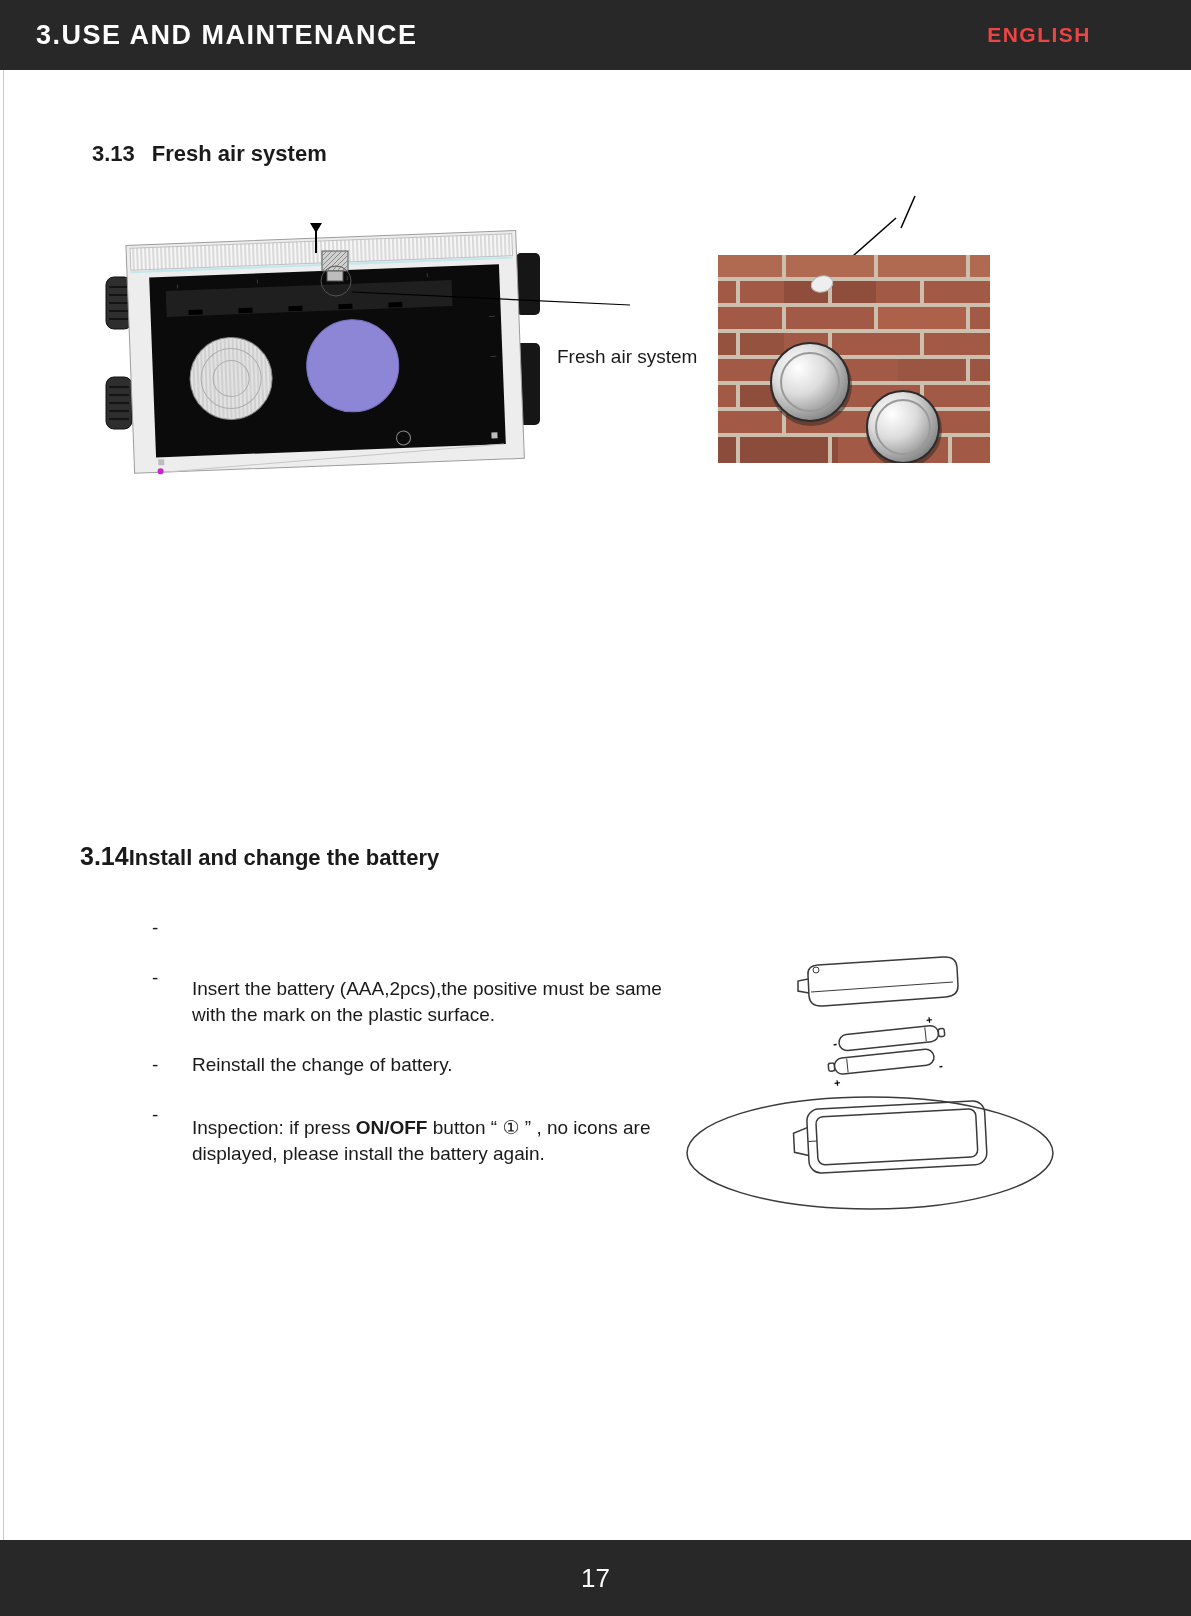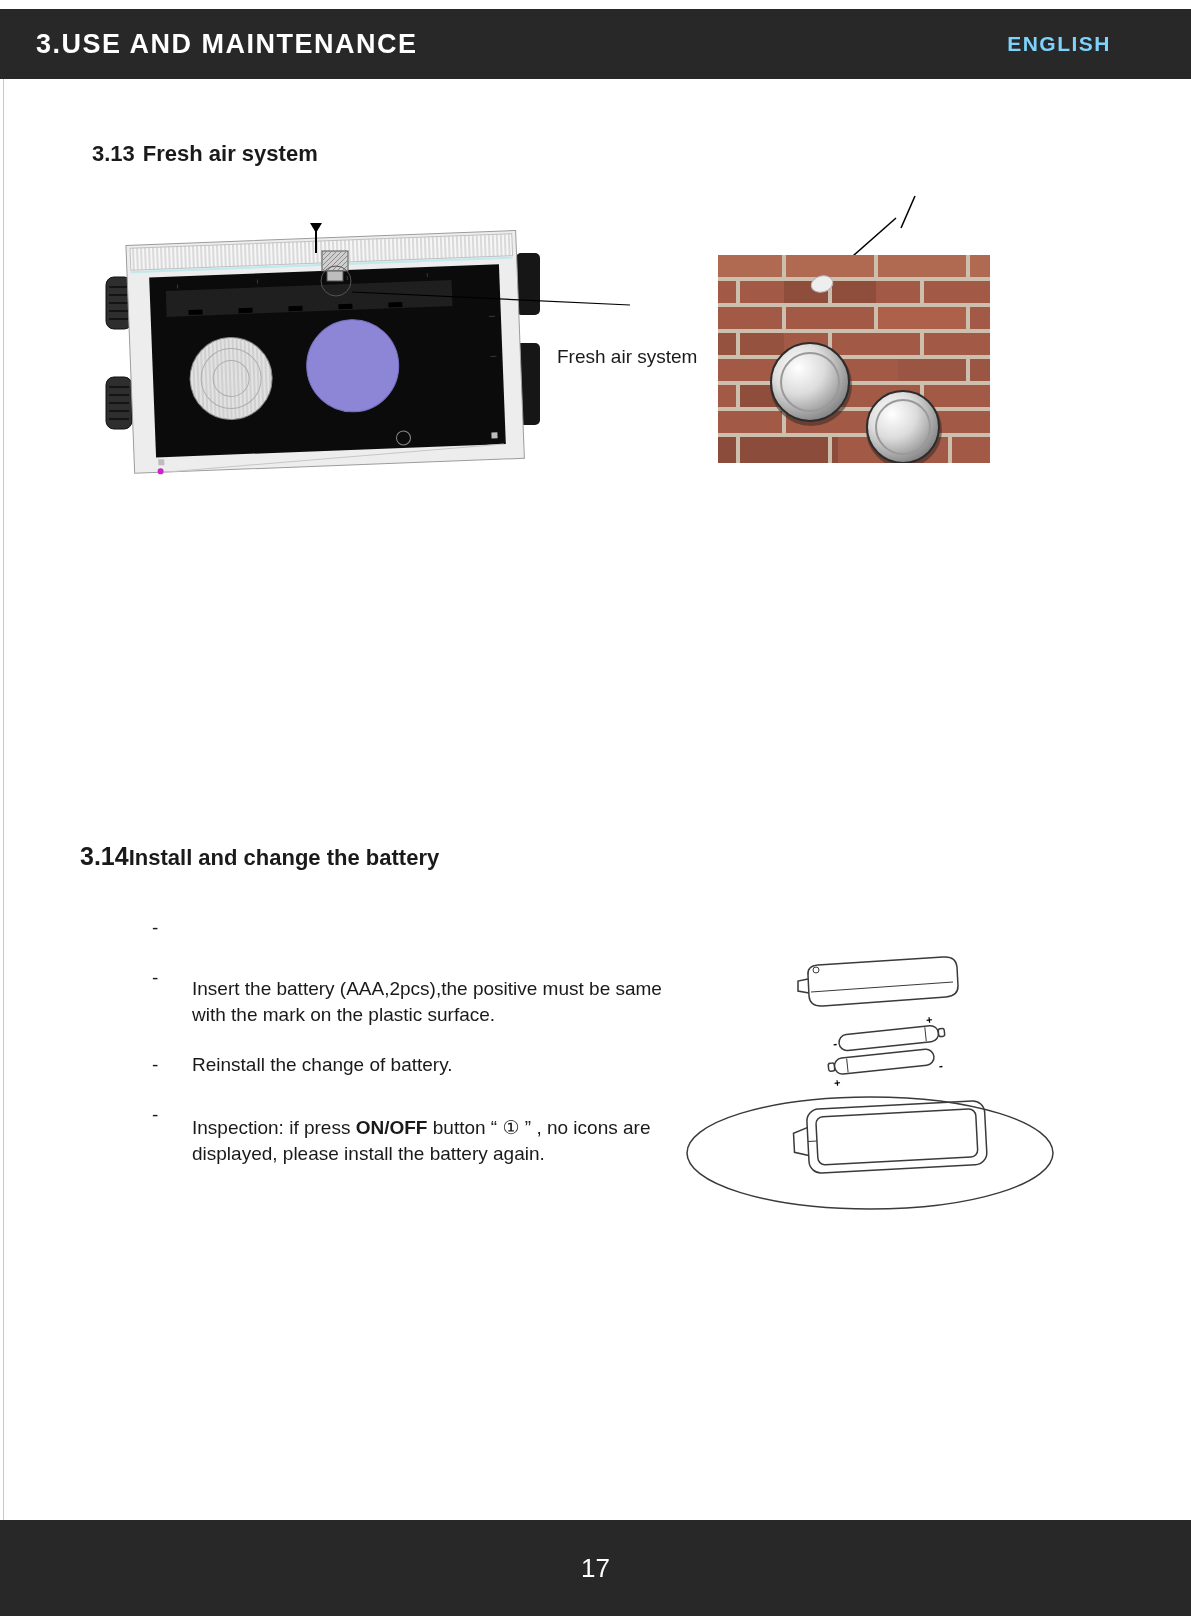--- a/index.html
+++ b/index.html
@@ -10,40 +10,40 @@
     font-family:"Liberation Sans", sans-serif;
     color:#1a1a1a;
     overflow:hidden;
   }
   .page-edge {
     position:absolute; left:3px; top:70px; bottom:76px;
     width:1px; background:#c9c9c9;
   }
   
   .header-bar {
-    position:absolute; top:9px; left:0; width:1191px; height:70px;
+    position:absolute; top:0; left:0; width:1191px; height:70px;
     background:#282828; display:flex; align-items:center; justify-content:space-between;
-    padding:0 80px 0 36px;
+    padding:0 100px 0 36px;
   }
   .header-title {
     color:#ffffff; font-weight:bold; font-size:27px; letter-spacing:1.5px;
   }
   .header-lang {
-    color:#7dd3fc; font-weight:bold; font-size:21px; letter-spacing:1.5px;
+    color:#ef4444; font-weight:bold; font-size:21px; letter-spacing:1.5px;
   }
   .footer-bar {
-    position:absolute; bottom:0; left:0; width:1191px; height:96px;
+    position:absolute; bottom:0; left:0; width:1191px; height:76px;
     background:#282828; display:flex; align-items:center; justify-content:center;
   }
   .footer-page { color:#ffffff; font-size:26px; }
 
   
   .sec-heading { position:absolute; font-weight:bold; white-space:nowrap; }
   .sec-313 { left:92px; top:141px; font-size:22px; }
-  .sec-313 .sec-num { margin-right:8px; }
+  .sec-313 .sec-num { margin-right:17px; }
   .sec-314 { left:80px; top:842px; font-size:22px; }
   .sec-314 .sec-num { font-size:25px; }
 
   
   .unit-illustration { position:absolute; left:100px; top:193px; }
   .overlay-lines { position:absolute; left:0; top:0; pointer-events:none; }
   .brick-photo { position:absolute; left:718px; top:255px; }
   .callout-label { position:absolute; left:557px; top:346px; font-size:19px; }
   .battery-illustration { position:absolute; left:665px; top:935px; }
 

